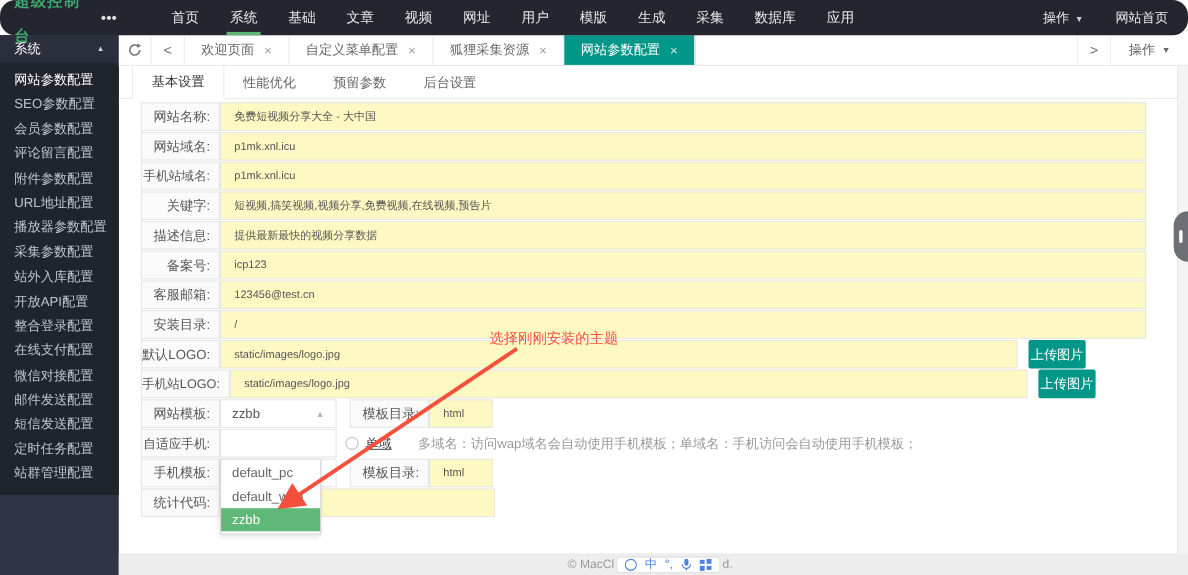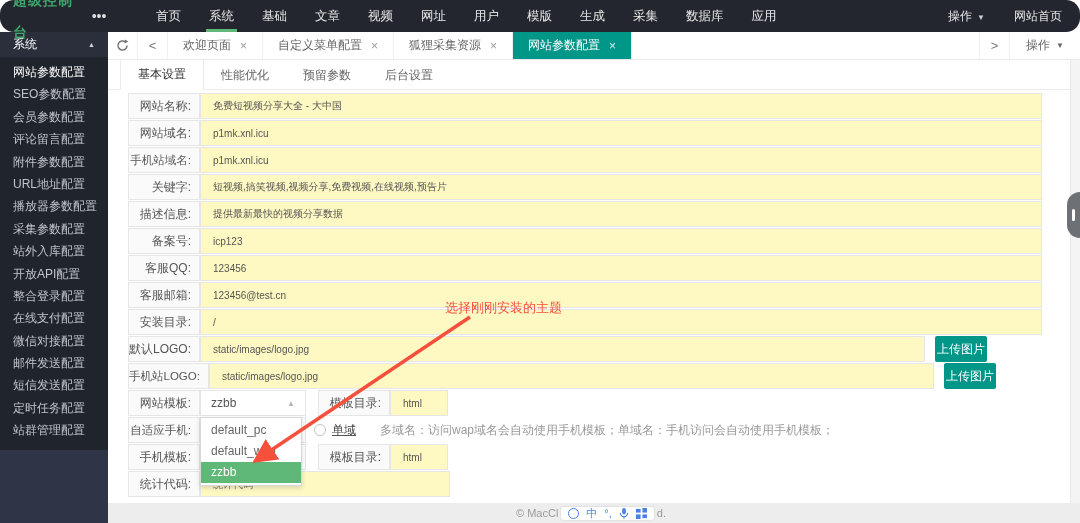--- a/index.html
+++ b/index.html
@@ -50,21 +50,21 @@
   .btn-upload { flex:none; width:52px; height:26px; margin-left:10px; background:#009688; color:#fff; border:none; border-radius:2px; font-size:12px; cursor:pointer; font-family:inherit; }
   .select-box { flex:none; width:106px; border:1px solid #e6e6e6; background:#fff; display:flex; align-items:center; justify-content:space-between; padding:0 10px; cursor:pointer; color:#555; }
   .select-box .caret { font-size:8px; color:#b5b5b5; }
   .dir-label { margin-left:12px; }
   .radio-wrap { display:flex; align-items:center; margin-left:8px; gap:6px; cursor:pointer;text-decoration:underline; }
   .radio-circle { width:12px; height:12px; border:1px solid #c2c2c2; border-radius:50%; background:#fff; }
   .radio-text { color:#444; }
   .hint { display:flex; align-items:center; margin-left:24px; color:#9a9a9a; white-space:nowrap; }
 
   
-  .dropdown-panel { position:absolute; left:200px; top:417px; width:102px; background:#fff; border:1px solid #d8d8d8; box-shadow:0 2px 5px rgba(0,0,0,.15); padding:2px 0; z-index:5; }
+  .dropdown-panel { position:absolute; left:200px; top:417px; width:92px; background:#fff; border:1px solid #d8d8d8; box-shadow:0 2px 5px rgba(0,0,0,.15); padding:2px 0; z-index:5; }
   .opt { height:21px; line-height:21px; padding:0 10px; color:#666; cursor:pointer; }
   .opt.selected { background:#5FB878; color:#fff; }
 
   
   .annotation-text { position:absolute; left:445px; top:299px; color:#F4503C; font-size:13px; z-index:6; }
   .arrow-svg { position:absolute; left:0; top:0; width:1080px; height:523px; pointer-events:none; z-index:6; }
 
   
   .vscroll { position:absolute; top:32px; right:0; bottom:20px; width:10px; background:#f4f4f4; border-left:1px solid #e8e8e8; z-index:2; }
   .vscroll-thumb { position:absolute; top:2px; left:1px; width:7px; height:16px; background:#cfcfcf; border-radius:4px; }
@@ -195,24 +195,20 @@
         <div class="lbl">关键字:</div>
         <input class="inp" value="短视频,搞笑视频,视频分享,免费视频,在线视频,预告片" style="">
       </div>
       <div class="row">
         <div class="lbl">描述信息:</div>
         <input class="inp" value="提供最新最快的视频分享数据" style="">
       </div>
       <div class="row">
         <div class="lbl">备案号:</div>
         <input class="inp" value="icp123" style="">
-      </div>
-      <div class="row">
-        <div class="lbl">客服QQ:</div>
-        <input class="inp" value="123456" style="">
       </div>
       <div class="row">
         <div class="lbl">客服邮箱:</div>
         <input class="inp" value="123456@test.cn" style="">
       </div>
       <div class="row">
         <div class="lbl">安装目录:</div>
         <input class="inp" value="/" style="">
       </div>
       <div class="row">

